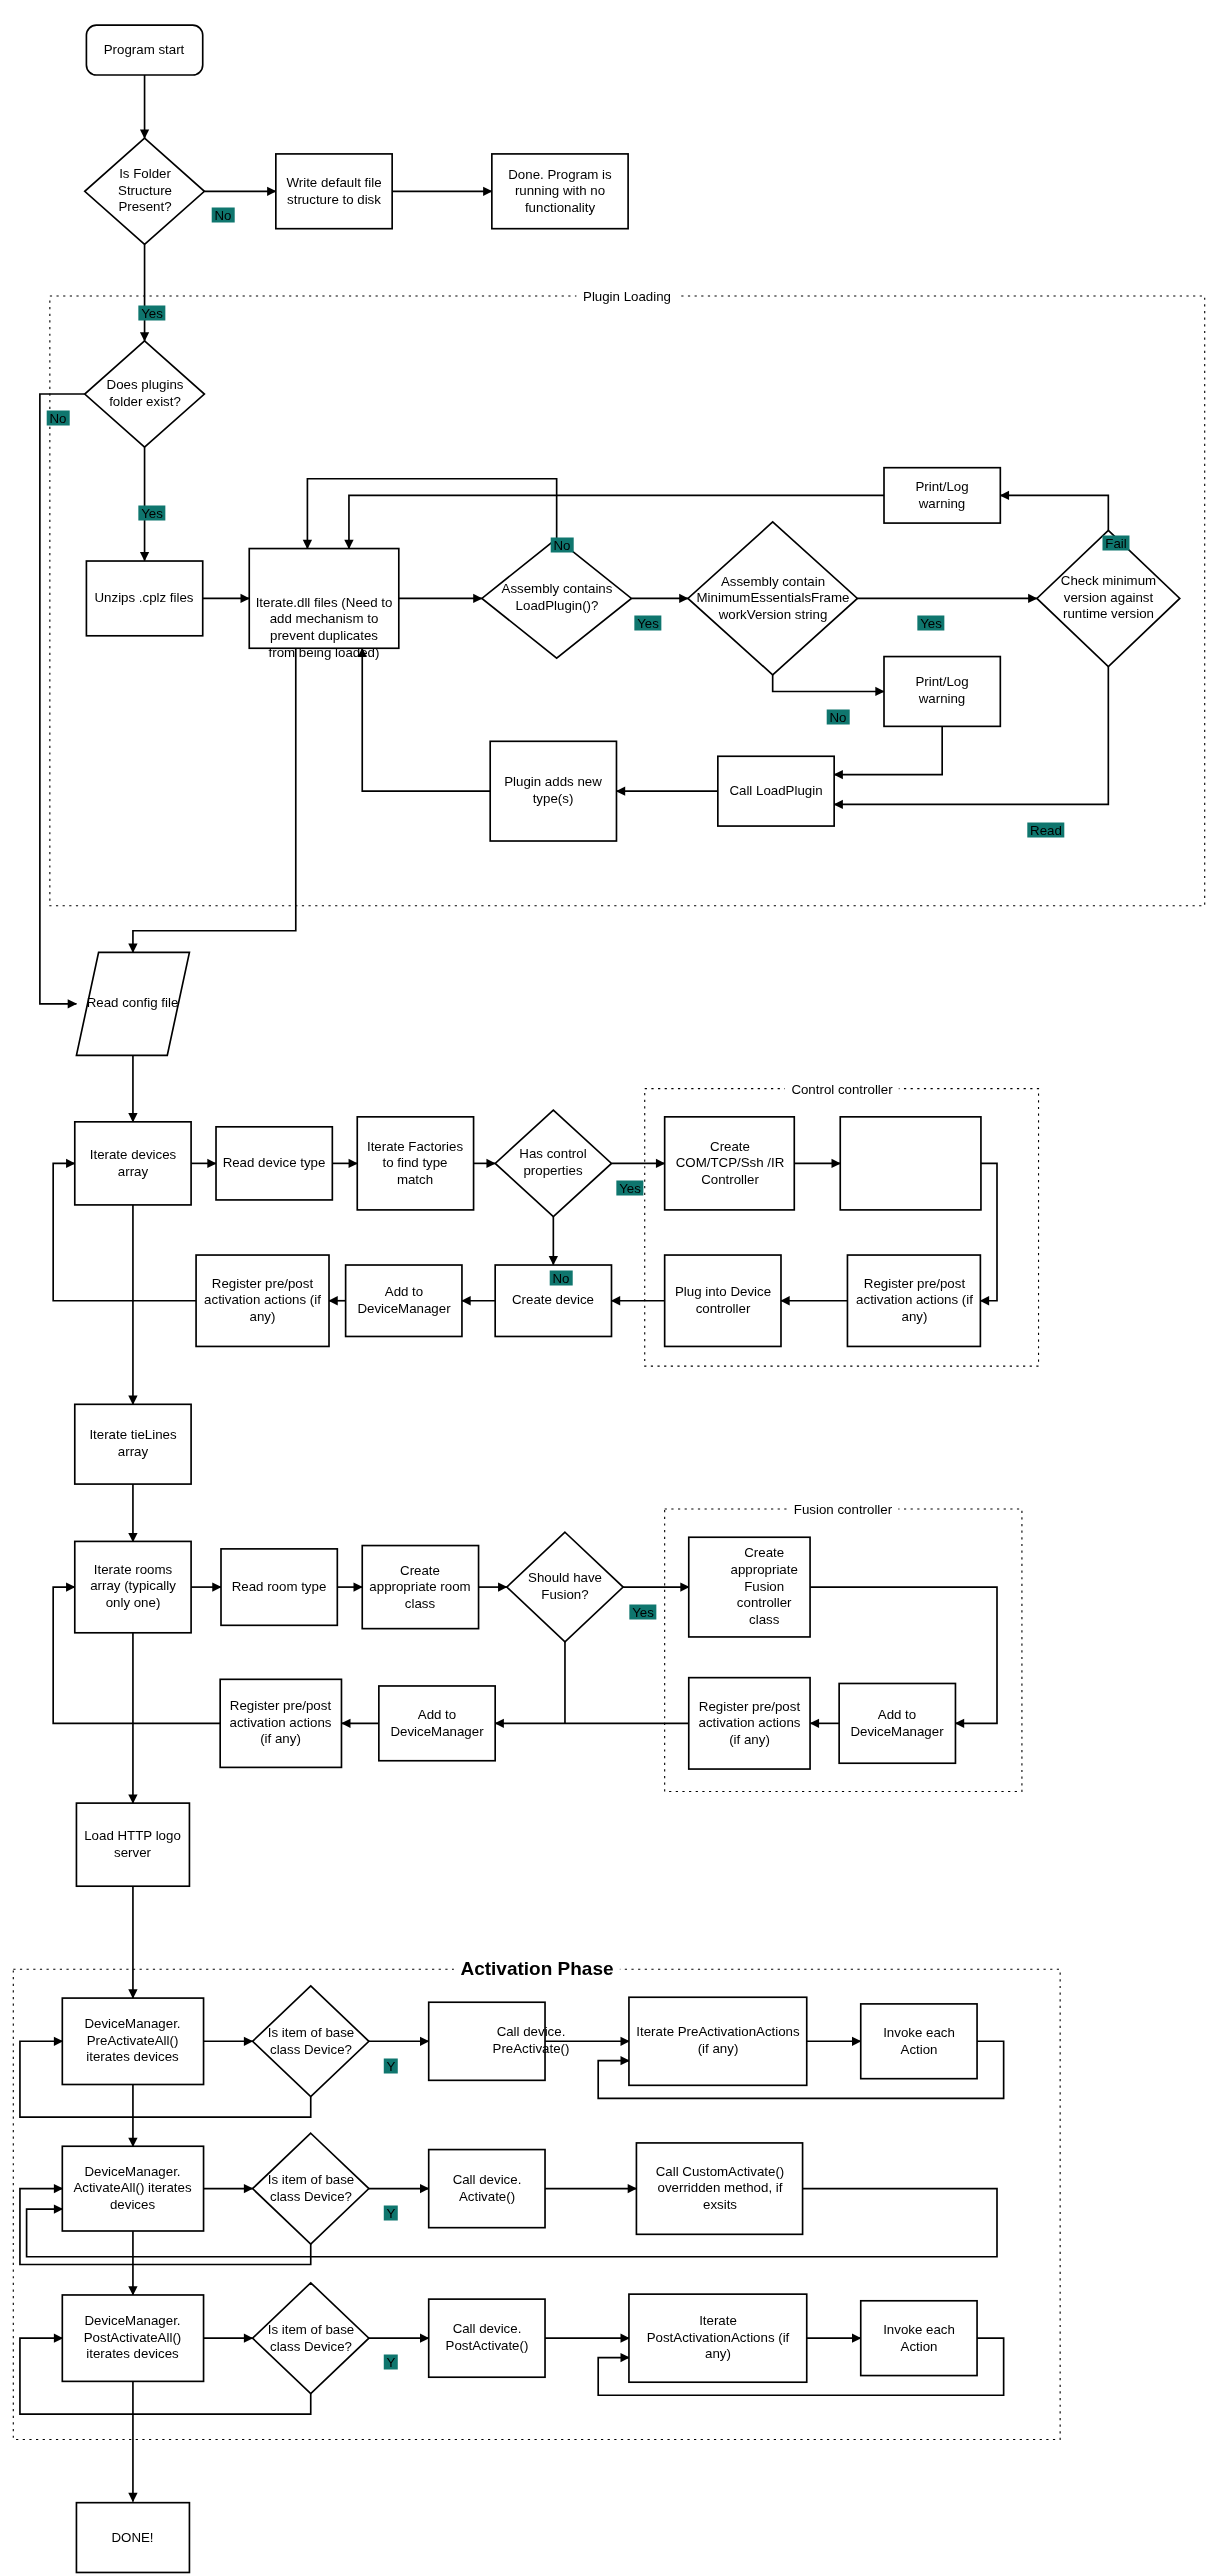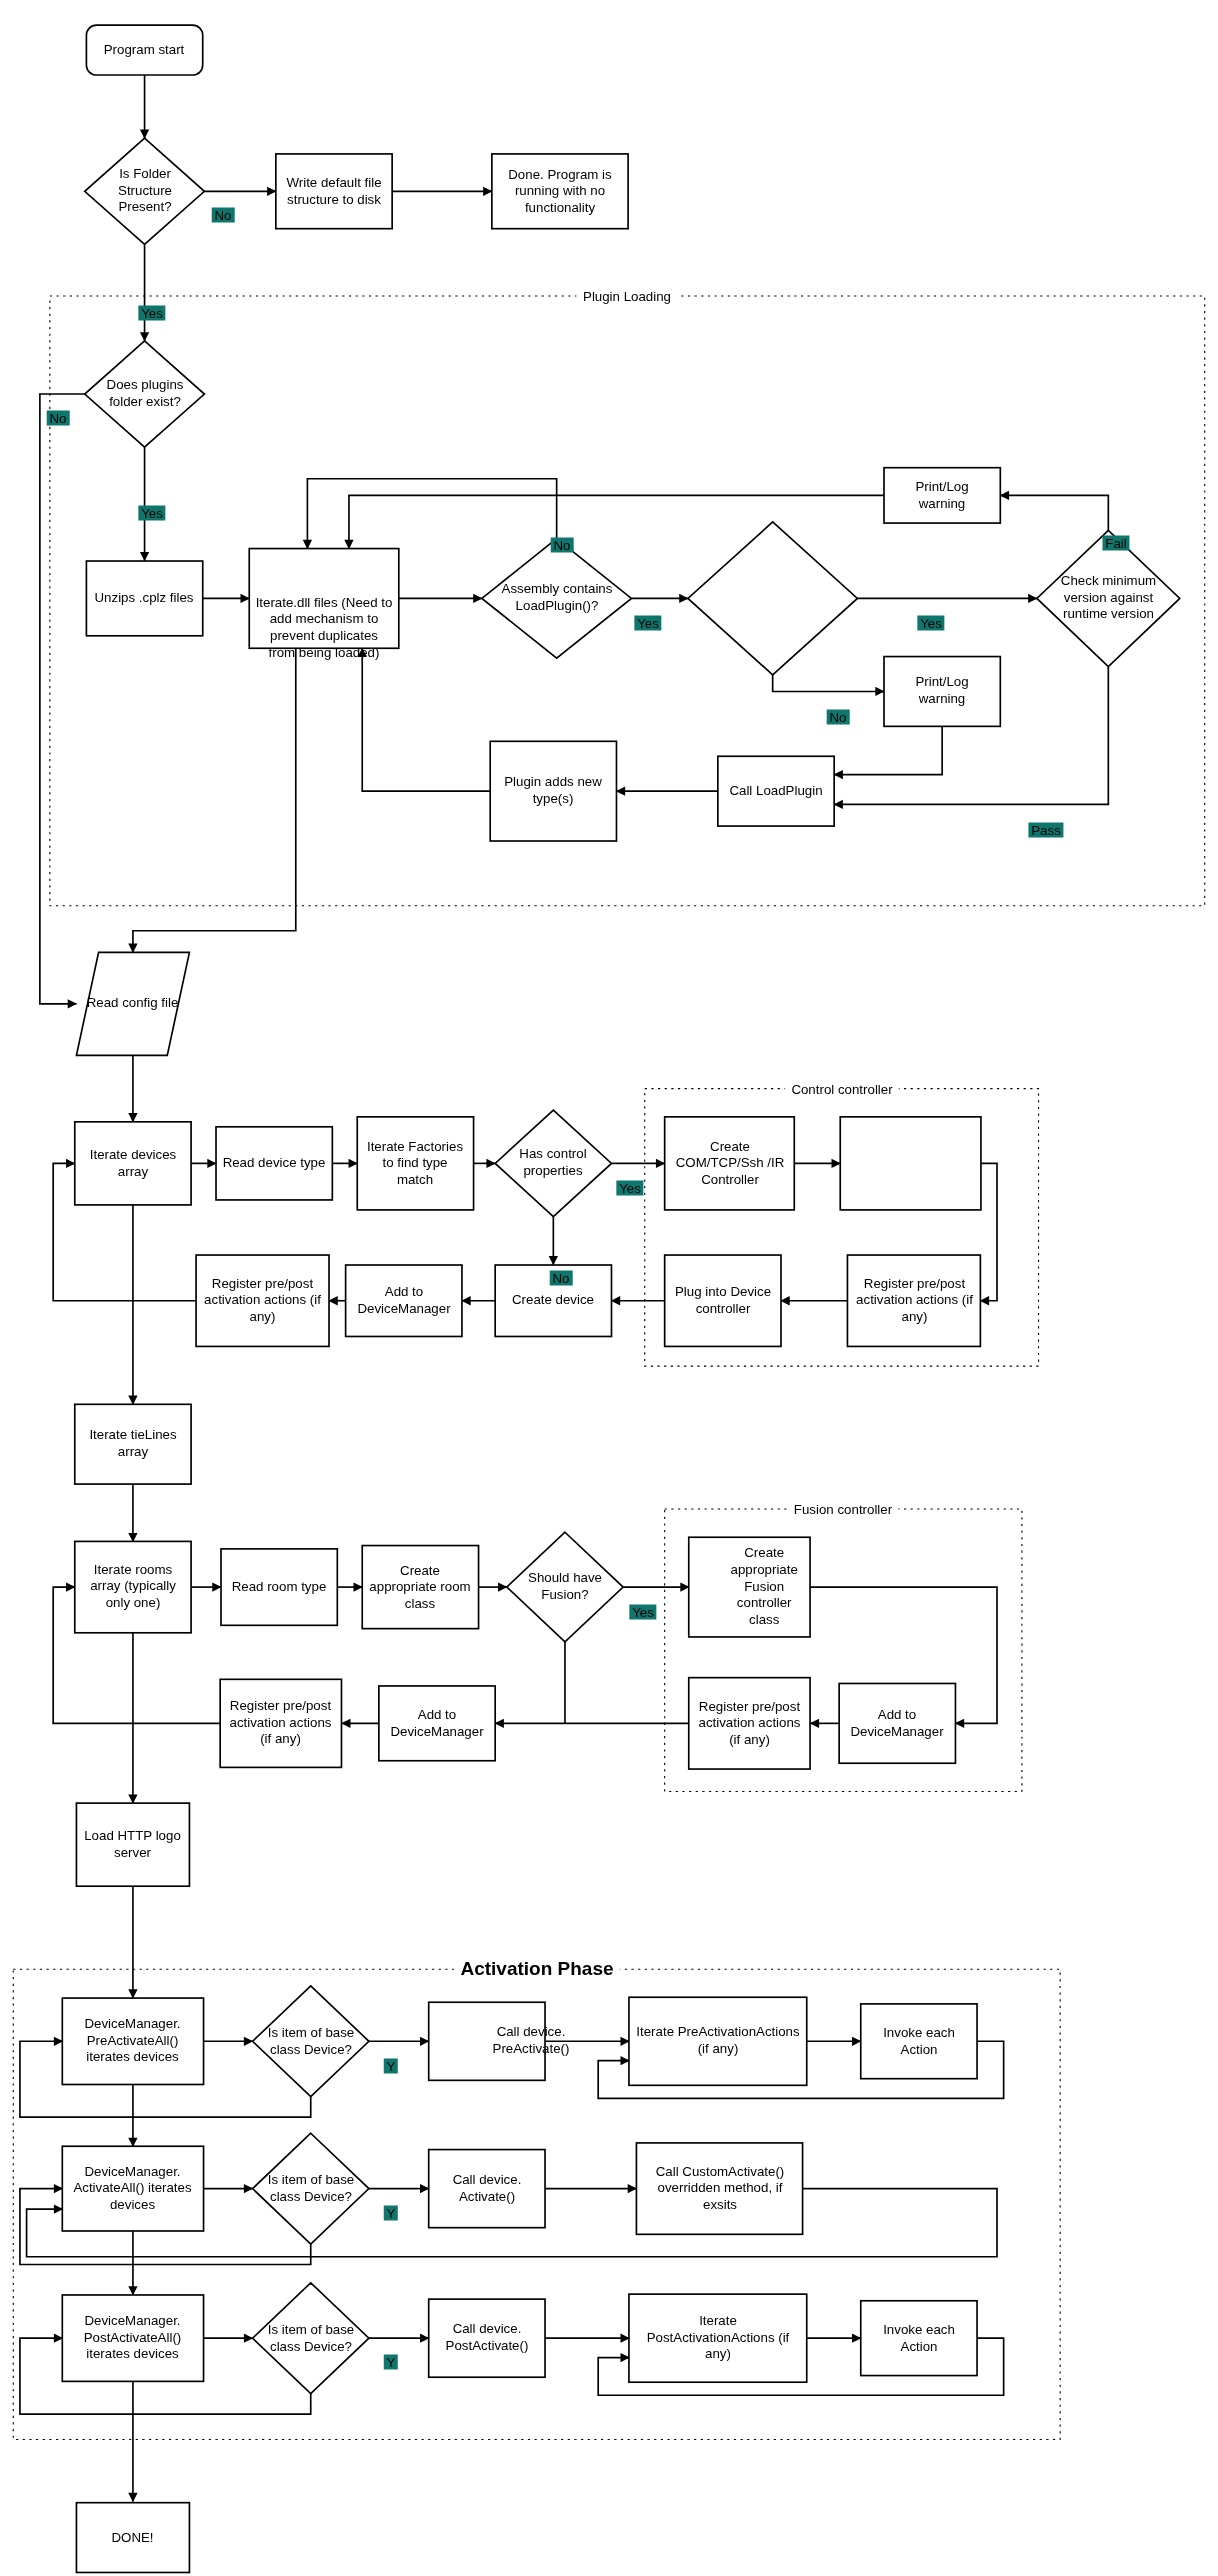--- a/index.html
+++ b/index.html
@@ -174,35 +174,36 @@
       <div class="container-label bold" style="left: 537px; top: 1969px;">Activation Phase</div>
       <div class="edge-label" style="left: 223px; top: 177px;">No</div>
       <div class="edge-label" style="left: 152px; top: 275px;">Yes</div>
       <div class="edge-label" style="left: 58px; top: 380px;">No</div>
       <div class="edge-label" style="left: 152px; top: 475px;">Yes</div>
       <div class="edge-label" style="left: 648px; top: 585px;">Yes</div>
       <div class="edge-label" style="left: 562px; top: 507px;">No</div>
       <div class="edge-label" style="left: 931px; top: 585px;">Yes</div>
       <div class="edge-label" style="left: 838px; top: 679px;">No</div>
       <div class="edge-label" style="left: 1116px; top: 505px;">Fail</div>
-      <div class="edge-label" style="left: 1046px; top: 792px;">Pass</div>
+      <div class="edge-label" style="left: 1046px; top: 792px;">Read</div>
       <div class="edge-label" style="left: 630px; top: 1150px;">Yes</div>
       <div class="edge-label" style="left: 561px; top: 1240px;">No</div>
       <div class="edge-label" style="left: 643px; top: 1574px;">Yes</div>
       <div class="edge-label" style="left: 391px; top: 2028px;">Y</div>
       <div class="edge-label" style="left: 391px; top: 2175px;">Y</div>
       <div class="edge-label" style="left: 391px; top: 2324px;">Y</div>
       <div class="node-label" style="left: 86px; top: 25px; width: 116px; height: 50px;">Program start</div>
       <div class="node-label" style="left: 85px; top: 138px; width: 120px; height: 106px;">Is Folder Structure Present?</div>
       <div class="node-label" style="left: 276px; top: 154px; width: 116px; height: 75px;">Write default file structure to disk</div>
       <div class="node-label" style="left: 492px; top: 154px; width: 136px; height: 75px;">Done.  Program is running with no functionality</div>
       <div class="node-label" style="left: 85px; top: 341px; width: 120px; height: 106px;">Does plugins folder exist?</div>
       <div class="node-label" style="left: 86px; top: 561px; width: 116px; height: 75px;">Unzips .cplz files</div>
       <div class="node-label" style="left: 249px; top: 564px; width: 150px; height: 128px;">Iterate.dll files (Need to add mechanism to prevent duplicates from being loaded)</div>
       <div class="node-label" style="left: 482px; top: 538px; width: 150px; height: 120px;">Assembly contains LoadPlugin()?</div>
+      <div class="node-label" style="left: 688px; top: 522px; width: 170px; height: 153px;">Assembly contain MinimumEssentialsFrameworkVersion string</div>
       <div class="node-label" style="left: 1037px; top: 530px; width: 143px; height: 136px;">Check minimum version against runtime version</div>
       <div class="node-label" style="left: 884px; top: 468px; width: 116px; height: 55px;">Print/Log warning</div>
       <div class="node-label" style="left: 884px; top: 656px; width: 116px; height: 70px;">Print/Log warning</div>
       <div class="node-label" style="left: 718px; top: 756px; width: 116px; height: 70px;">Call LoadPlugin</div>
       <div class="node-label" style="left: 490px; top: 741px; width: 126px; height: 100px;">Plugin adds new type(s)</div>
       <div class="node-label" style="left: 76px; top: 952px; width: 113px; height: 103px;">Read config file</div>
       <div class="node-label" style="left: 75px; top: 1122px; width: 116px; height: 83px;">Iterate devices array</div>
       <div class="node-label" style="left: 216px; top: 1127px; width: 116px; height: 73px;">Read device type</div>
       <div class="node-label" style="left: 357px; top: 1117px; width: 116px; height: 93px;">Iterate Factories to find type match</div>
       <div class="node-label" style="left: 495px; top: 1110px; width: 116px; height: 106px;">Has control properties</div>

